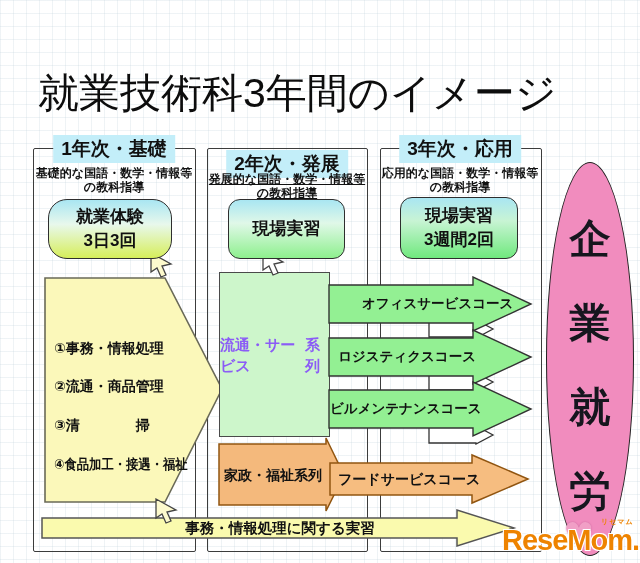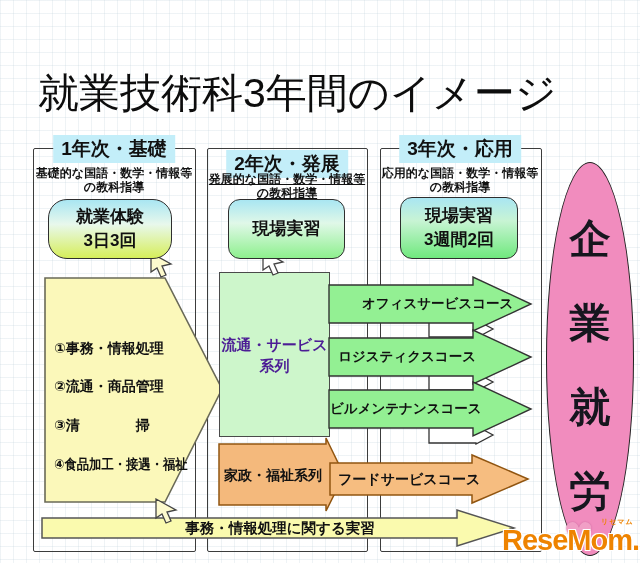--- a/index.html
+++ b/index.html
@@ -19,22 +19,22 @@
   .subhead{transform:translateX(-50%);text-align:center;font-size:12px;font-weight:bold;
     line-height:14px;color:#111;white-space:nowrap;}
   .gbox{border:1.4px solid #2e2e2e;border-radius:12px;display:flex;flex-direction:column;
     align-items:center;justify-content:center;font-size:17px;font-weight:bold;color:#111;line-height:24px;}
   .gb1{background:linear-gradient(180deg,#a9e6f2 0%,#e8f8ec 42%,#d6ee5a 100%);}
   .gb2{background:linear-gradient(180deg,#a9e6f2 0%,#e0f8e8 40%,#8ef08e 100%);}
   .gb3{background:linear-gradient(180deg,#a9e6f2 0%,#c8f4d4 38%,#70e97e 100%);}
   .t{font-weight:bold;color:#111;white-space:nowrap;}
   .center{text-align:center;}
   .squish{transform:scaleX(.88);transform-origin:left center;}
-  .seriesbox{background:#cdf6cb;border:1.4px solid #4a4a4a;display:flex;flex-direction:column;
-    align-items:center;justify-content:center;font-size:15px;font-weight:bold;line-height:21px;color:#4c1d95;}
+  .seriesbox{background:#cdf6cb;border:1.4px solid #4a4a4a;display:flex;flex-direction:row;
+    align-items:center;justify-content:center;font-size:15px;font-weight:bold;line-height:21px;color:#8b5cf6;}
   .oval{background:#f18cbe;border:1.6px solid #222;border-radius:50%;
     display:flex;flex-direction:column;align-items:center;padding-top:34px;box-sizing:border-box;}
   .ovalchar{font-size:41px;font-weight:bold;color:#16161e;line-height:84px;height:84px;}
   .logo-text{font-size:29px;font-weight:bold;color:#ee8300;letter-spacing:-1px;white-space:nowrap;
     text-shadow:1px 1px 0 #fff,-1px -1px 0 #fff,1px -1px 0 #fff,-1px 1px 0 #fff;}
   .logo-heart{font-size:50px;color:#f19fc6;text-shadow:0 0 2px #c9689e;line-height:1;}
   .logo-ruby{font-size:7px;font-weight:bold;color:#ee8300;letter-spacing:1px;white-space:nowrap;}
   svg{display:block;}
 </style>
 </head>

